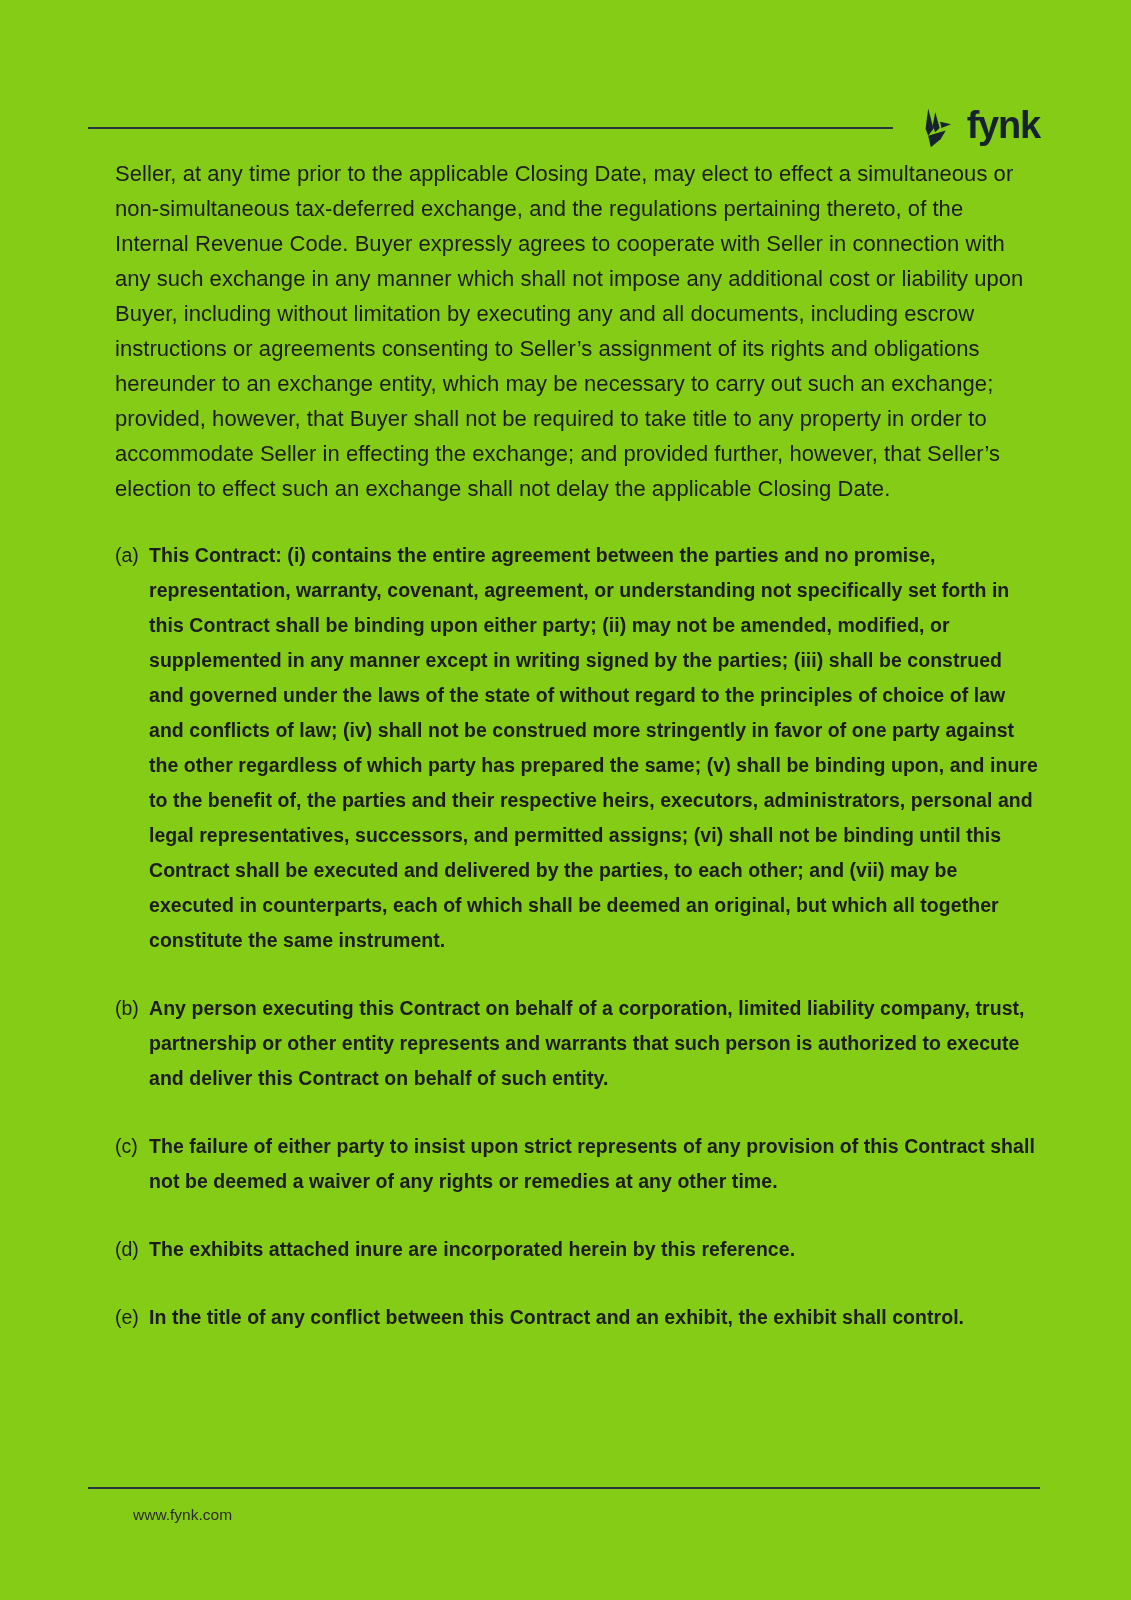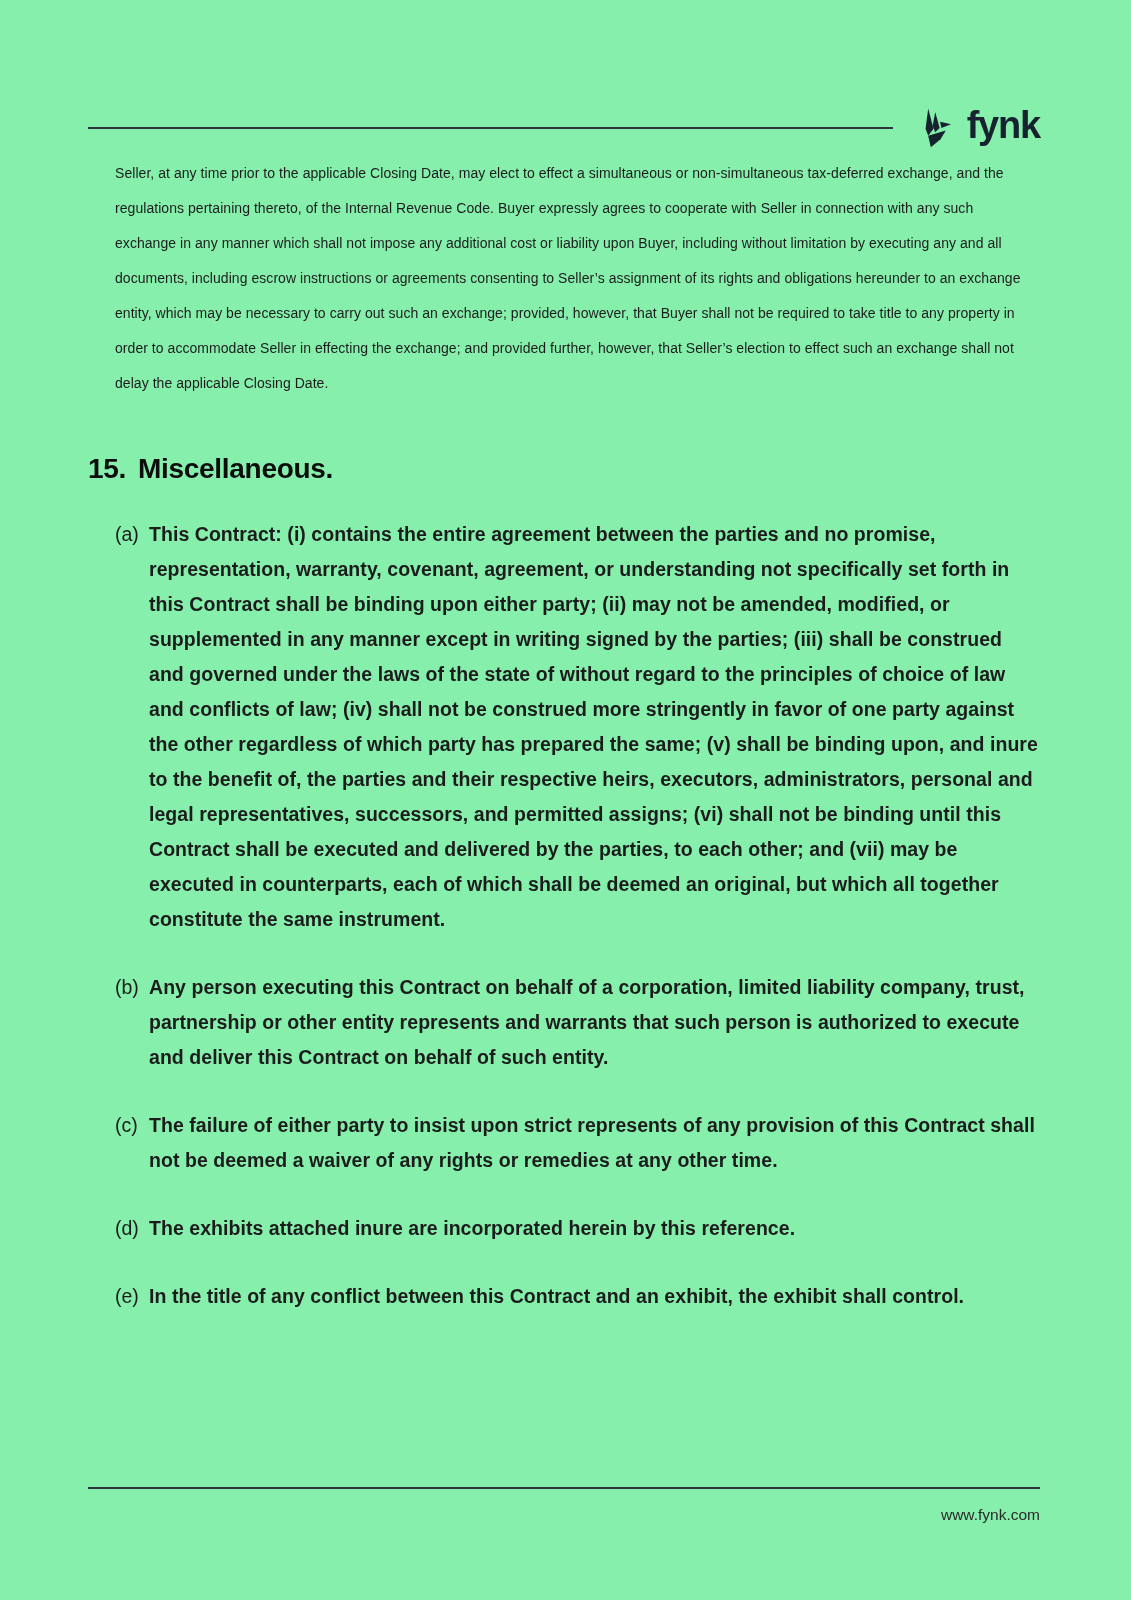--- a/index.html
+++ b/index.html
@@ -15,21 +15,21 @@
     color: #1a1a1a;
     position: relative;
     overflow: hidden;
   }
 
   .page {
     position: absolute;
     inset: 0;
     width: 1131px;
     height: 1600px;
-    background: #86efac;
+    background: #84cc16;
   }
 
   
   .page-header {
     position: absolute;
     top: 96px;
     left: 88px;
     width: 952px;
     height: 62px;
     display: flex;
@@ -70,21 +70,21 @@
 
   
   .content {
     position: absolute;
     top: 156px;
     left: 88px;
     width: 952px;
   }
 
   .body-para {
-    font-size: 14px;
+    font-size: 22px;
     line-height: 35px;
     color: #1c1c1c;
     text-align: left;
     padding-left: 27px;
     padding-right: 5px;
     letter-spacing: 0.05px;
   }
 
   .section-heading {
     margin-top: 52px;
@@ -128,21 +128,20 @@
     letter-spacing: 0.05px;
     font-weight: bold;
   }
 
   
   .page-footer {
     position: absolute;
     left: 88px;
     top: 1487px;
     width: 952px;
-    text-align: right;
   }
 
   .footer-rule {
     height: 0;
     border-top: 2px solid #2b3440;
     width: 100%;
   }
 
   .footer-lines {
     margin-top: 13px;
@@ -175,24 +174,20 @@
         </g>
       </svg>
       <span class="brand-word">fynk</span>
     </div>
   </div>
 
   <div class="content">
 
     <p class="body-para">Seller, at any time prior to the applicable Closing Date, may elect to effect a simultaneous or non-simultaneous tax-deferred exchange, and the regulations pertaining thereto, of the Internal Revenue Code. Buyer expressly agrees to cooperate with Seller in connection with any such exchange in any manner which shall not impose any additional cost or liability upon Buyer, including without limitation by executing any and all documents, including escrow instructions or agreements consenting to Seller’s assignment of its rights and obligations hereunder to an exchange entity, which may be necessary to carry out such an exchange; provided, however, that Buyer shall not be required to take title to any property in order to accommodate Seller in effecting the exchange; and provided further, however, that Seller’s election to effect such an exchange shall not delay the applicable Closing Date.</p>
 
-    <h2 class="section-heading">
-      <span class="sec-num">15.</span>
-      <span class="sec-title">Miscellaneous.</span>
-    </h2>
 
     <div class="clause-list">
 
       <div class="clause">
         <span class="clause-marker">(a)</span>
         <span class="clause-text">This Contract: (i) contains the entire agreement between the parties and no promise, representation, warranty, covenant, agreement, or understanding not specifically set forth in this Contract shall be binding upon either party; (ii) may not be amended, modified, or supplemented in any manner except in writing signed by the parties; (iii) shall be construed and governed under the laws of the state of without regard to the principles of choice of law and conflicts of law; (iv) shall not be construed more stringently in favor of one party against the other regardless of which party has prepared the same; (v) shall be binding upon, and inure to the benefit of, the parties and their respective heirs, executors, administrators, personal and legal representatives, successors, and permitted assigns; (vi) shall not be binding until this Contract shall be executed and delivered by the parties, to each other; and (vii) may be executed in counterparts, each of which shall be deemed an original, but which all together constitute the same instrument.</span>
       </div>
 
       <div class="clause">
         <span class="clause-marker">(b)</span>

